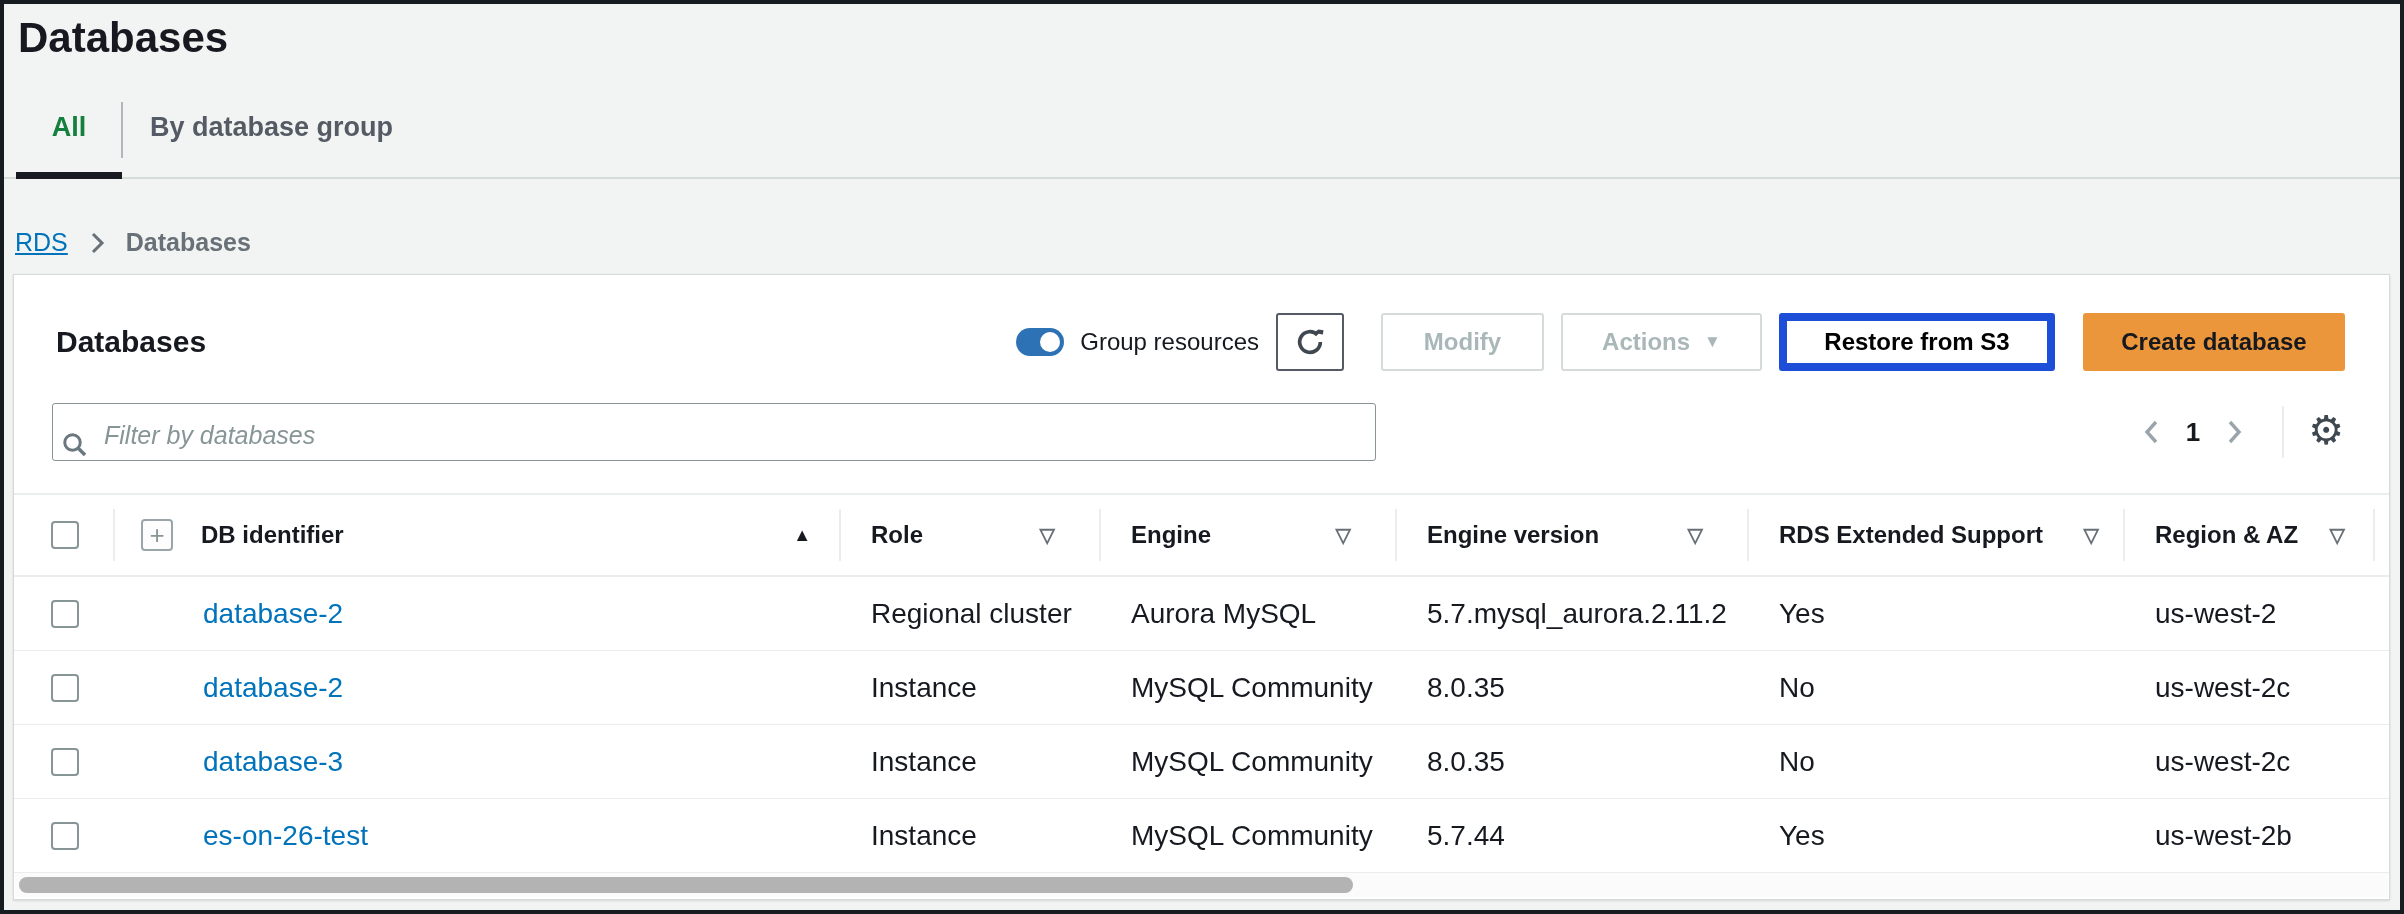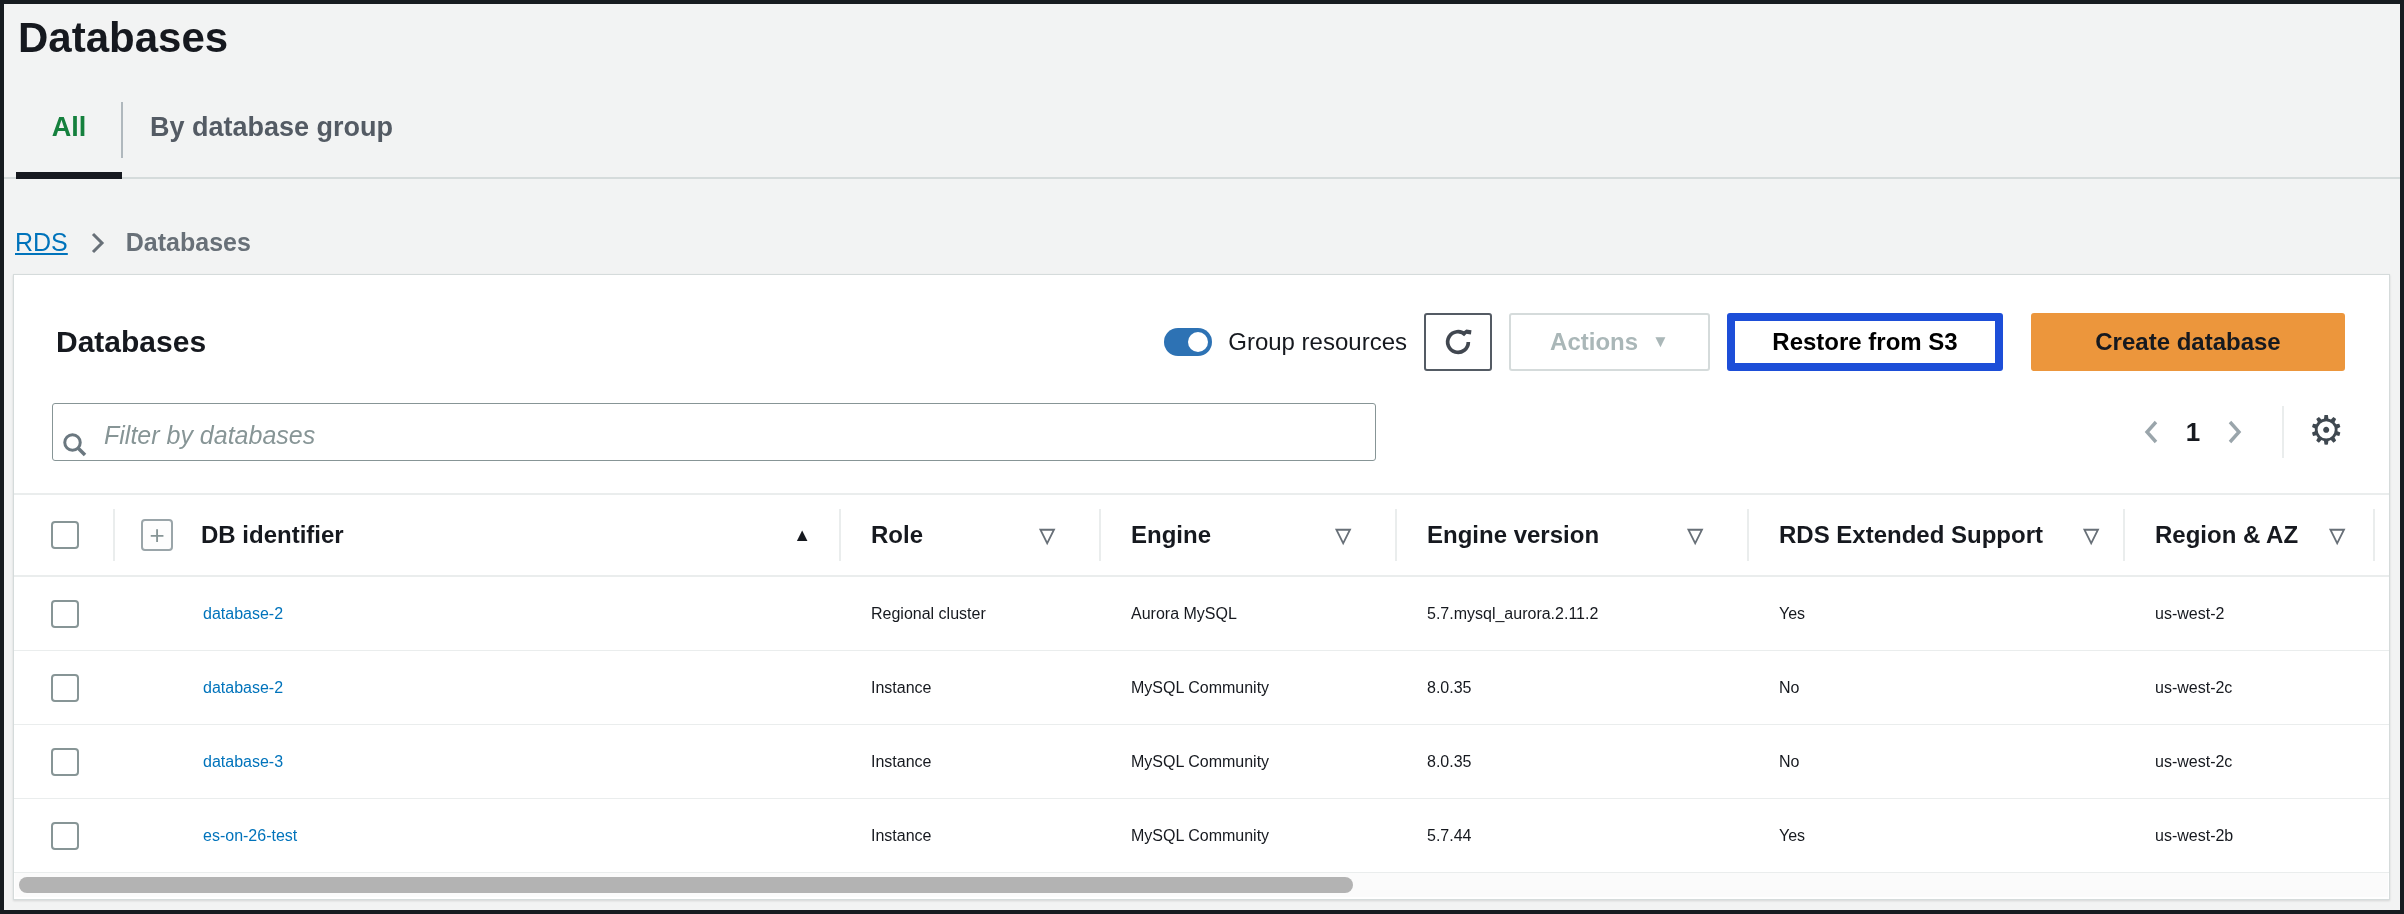--- a/index.html
+++ b/index.html
@@ -51,21 +51,21 @@
   .btn {
     height:58px; display:flex; align-items:center; justify-content:center;
     font-size:24px; font-weight:700; border-radius:3px; background:#fff; cursor:pointer;
   }
   .btn-refresh { width:68px; border:2px solid #545b64; }
   .btn-disabled { border:2px solid #d5dbdb; color:#aab7b8; cursor:default; }
   .btn-modify { width:163px; margin-left:37px; }
   .btn-actions { width:201px; margin-left:17px; gap:14px; }
   .caret { font-size:17px; color:#aab7b8; }
   .btn-restore { width:276px; margin-left:17px; border:8px solid #1d4ed8; color:#000000; }
-  .btn-create { width:314px; margin-left:28px; background:#ec963c; border:2px solid #ec963c; color:#16191f; }
+  .btn-create { width:262px; margin-left:28px; background:#ec963c; border:2px solid #ec963c; color:#16191f; }
 
   
   .filter-input-wrap { position:absolute; left:38px; top:128px; width:1324px; height:58px;
     border:1px solid #879596; border-radius:3px; background:#fff; display:flex; align-items:flex-end; padding-left:7px; gap:14px; }
   .filter-input { flex:1; border:none; outline:none; font-size:25px; font-style:italic; color:#414750;
     font-family:"Liberation Sans", sans-serif; background:transparent; height:50px; }
   .filter-input::placeholder { color:#879596; font-style:italic; }
 
   .pagination { position:absolute; right:45px; top:128px; height:58px; display:flex; align-items:center; }
   .page-chevron { width:44px; height:44px; display:flex; align-items:center; justify-content:center; cursor:pointer; }
@@ -77,21 +77,21 @@
   .table { position:absolute; left:0; top:218px; width:2375px; }
   .tr { display:grid; grid-template-columns:101px 726px 260px 296px 352px 376px 250px 1fr; align-items:center; }
   .thead { height:84px; border-top:2px solid #eaeded; border-bottom:2px solid #eaeded; background:#fff; }
   .th { display:flex; align-items:center; height:52px; border-right:2px solid #eaeded; font-size:24px; font-weight:700; color:#16191f; padding-left:30px; cursor:pointer; }
   .th:last-child { border-right:none; }
   .th-select { padding-left:0; }
   .th-db { padding-left:26px; gap:28px; }
   .sort-icon { margin-left:auto; margin-right:28px; font-size:18px; color:#16191f; }
   .filter-icon { margin-left:auto; margin-right:44px; font-size:20px; color:#687078; }
   .row { height:74px; border-bottom:1px solid #eaeded; background:#fff; }
-  .td { font-size:16px; color:#16191f; padding-left:30px; }
+  .td { font-size:28px; color:#16191f; padding-left:30px; }
   .td-db { padding-left:88px; }
   .db-link { color:#0073bb; cursor:pointer; }
   .checkbox { width:28px; height:28px; margin-left:37px; border:2px solid #879596; border-radius:4px; background:#fff; cursor:pointer; }
   .expand-all { width:32px; height:32px; border:2px solid #9aa5a9; border-radius:4px; color:#879596;
     display:flex; align-items:center; justify-content:center; font-size:26px; font-weight:400; cursor:pointer; background:#fdfdfd; }
 
   
   .hscroll-track { position:absolute; left:1px; bottom:2px; width:2373px; height:24px; background:#fbfbfb; }
   .hscroll-thumb { position:absolute; left:4px; top:4px; width:1334px; height:16px; border-radius:8px; background:#b3b3b3; cursor:grab; }
 </style>
@@ -128,20 +128,21 @@
       <span class="toggle-label">Group resources</span>
     </div>
     <div class="btn btn-refresh">
       <span style="display:flex;">
         <svg width="34" height="34" viewBox="0 0 24 24">
           <path d="M19.3 12a7.3 7.3 0 1 1-2.05-5.05" fill="none" stroke="#414750" stroke-width="2.6"></path>
           <polygon points="14.6,6.2 21.3,6.2 21.3,3.2 17.6,3.2" fill="#414750" transform="rotate(8 18 5)"></polygon>
         </svg>
       </span>
     </div>
+    <div class="btn btn-disabled btn-modify">Modify</div>
     <div class="btn btn-disabled btn-actions">
       <span>Actions</span>
       <span class="caret">▼</span>
     </div>
     <div class="btn btn-restore">Restore from S3</div>
     <div class="btn btn-create">Create database</div>
   </div>
 
   <div class="filter-input-wrap">
     <span style="display:flex;">

